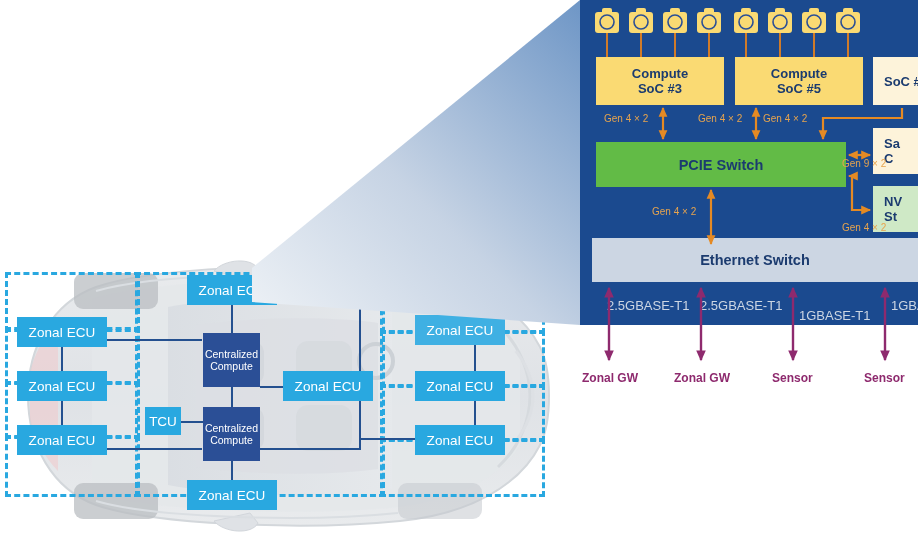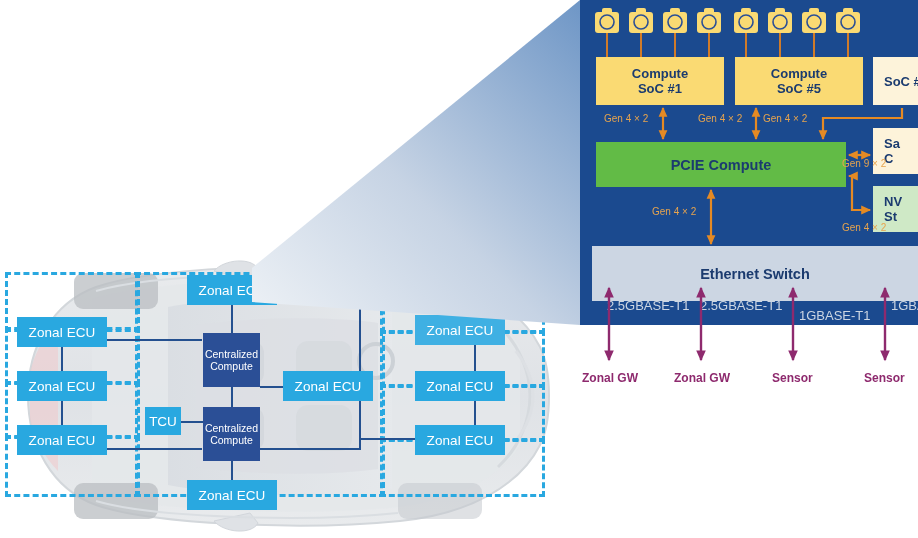--- a/index.html
+++ b/index.html
@@ -261,45 +261,45 @@
     <div class="cam" style="left:256px;top:8px;">
       <svg viewBox="0 0 24 26" width="24" height="26">
           <rect x="7" y="0" width="10" height="6" rx="2" fill="#fada73"></rect>
           <rect x="0" y="4" width="24" height="21" rx="3" fill="#fada73"></rect>
           <circle cx="12" cy="14" r="7" fill="none" stroke="#2b4f96" stroke-width="1.6"></circle>
         </svg>
     </div>
 
     <div class="soc" style="left:16px;top:57px;width:128px;height:48px;">
       <span>Compute</span>
-      <span>SoC #1</span>
+      <span>SoC #3</span>
     </div>
     <div class="soc" style="left:155px;top:57px;width:128px;height:48px;">
       <span>Compute</span>
       <span>SoC #5</span>
     </div>
     <div class="soc3" style="left:293px;top:57px;width:60px;height:48px;">
       <span>SoC #</span>
     </div>
 
     <div class="safety" style="left:293px;top:128px;width:60px;height:46px;">
       <span>Sa</span>
       <span>C</span>
     </div>
 
     <div class="nvme" style="left:293px;top:186px;width:60px;height:46px;">
       <span>NV</span>
       <span>St</span>
     </div>
 
     <div class="pcie" style="left:16px;top:142px;width:250px;height:45px;">
-      <span>PCIE Compute</span>
-    </div>
-
-    <div class="eth" style="left:12px;top:246px;width:326px;height:55px;">
+      <span>PCIE Switch</span>
+    </div>
+
+    <div class="eth" style="left:12px;top:238px;width:326px;height:44px;">
       <span>Ethernet Switch</span>
     </div>
 
     <svg style="position:absolute;left:0;top:0;width:338px;height:325px;" viewBox="0 0 338 325">
       <defs>
         <marker id="oa" viewBox="0 0 10 10" refX="8" refY="5" markerWidth="5" markerHeight="5" orient="auto-start-reverse">
           <path d="M0,1 L9,5 L0,9 z" fill="#e58a24"></path>
         </marker>
       </defs>
 

